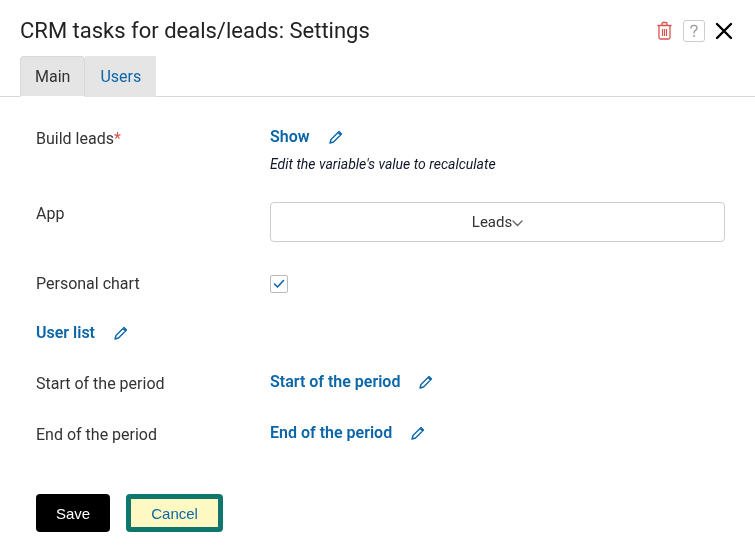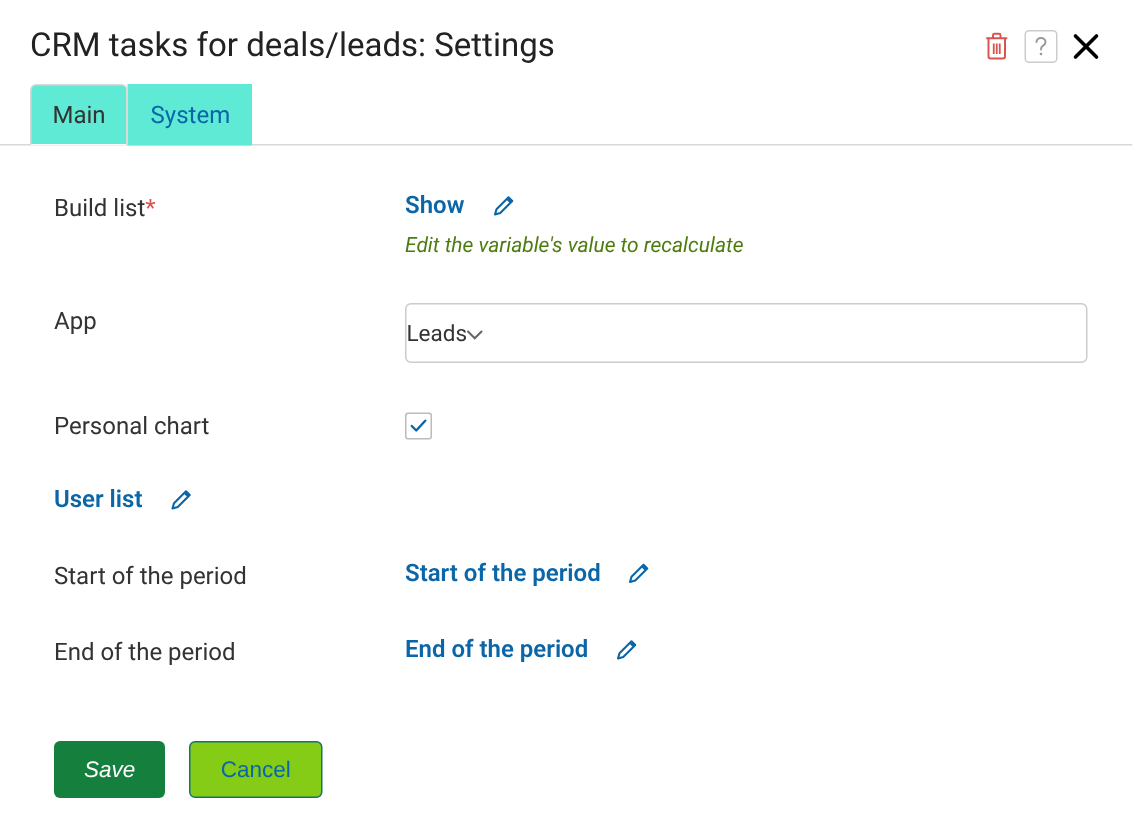--- a/index.html
+++ b/index.html
@@ -51,21 +51,21 @@
     }
     .tab {
       padding: 10px 14px 10px 14px;
       font-size: 16px;
       cursor: pointer;
       color: #0b66a8;
       border: 1px solid transparent;
       border-bottom: none;
       position: relative;
       top: 1px;
-      background: #5eead4;
+      background: #e5e5e5;
     }
     .tab.active {
       color: #333;
       border: 1px solid #d8d8d8;
       border-bottom: 1px solid #fff;
       border-radius: 4px 4px 0 0;
     }
     .form {
       padding: 30px 30px 20px 36px;
     }
@@ -92,34 +92,34 @@
       display: inline-flex;
       align-items: center;
       gap: 18px;
       cursor: pointer;
     }
     .pencil {
       display: inline-flex;
       cursor: pointer;
     }
     .hint {
-      color: #4d7c0f;
+      color: #0f172a;
       font-style: italic;
       font-size: 14px;
       margin-top: 10px;
     }
     .select {
       width: 455px;
       height: 40px;
       border: 1px solid #ccc;
       border-radius: 4px;
       display: flex;
       align-items: center;
-      justify-content: flex-start;
-      padding: 0 0;
+      justify-content: center;
+      padding: 0 14px;
       font-size: 15px;
       cursor: pointer;
       color: #333;
     }
     .checkbox {
       width: 18px;
       height: 18px;
       border: 1px solid #bbb;
       border-radius: 2px;
       display: inline-flex;
@@ -137,29 +137,28 @@
       height: 38px;
       padding: 0 20px;
       border-radius: 4px;
       font-size: 15px;
       cursor: pointer;
       display: inline-flex;
       align-items: center;
       justify-content: center;
     }
     .btn-primary {
-      background: #15803d;
+      background: #000000;
       color: #fff;
       border: none;
-      font-style: italic;
     }
     .btn-secondary {
-      background: #84cc16;
+      background: #fef9c3;
       color: #0b66a8;
-      border: 1px solid #0f766e;
+      border: 5px solid #0f766e;
     }
   </style>
 </head>
 <body>
 
 <div class="header">
   <div class="header-title">CRM tasks for deals/leads: Settings</div>
   <div class="header-actions">
     <span class="icon-btn">
       <svg width="17" height="19" viewBox="0 0 17 19" fill="none">
@@ -176,28 +175,28 @@
     <span class="icon-btn">
       <svg width="18" height="18" viewBox="0 0 18 18">
         <path d="M2 2 L16 16 M16 2 L2 16" stroke="#000" stroke-width="2.4" stroke-linecap="round"></path>
       </svg>
     </span>
   </div>
 </div>
 
 <div class="tabs">
   <div class="tab active">Main</div>
-  <div class="tab">System</div>
+  <div class="tab">Users</div>
 </div>
 
 <div class="form">
 
   <div class="row">
     <div class="label-col">
-      <span>Build list</span><span class="required">*</span>
+      <span>Build leads</span><span class="required">*</span>
     </div>
     <div class="value-col">
       <span class="link-value">
         <span>Show</span>
         <span class="pencil">
           <svg width="16" height="16" viewBox="0 0 16 16" fill="none">
             <path d="M2 14l1-3.5 8-8 2.5 2.5-8 8L2 14zM10 3.5l2.5 2.5" stroke="#0b66a8" stroke-width="1.4" stroke-linejoin="round"></path>
           </svg>
         </span>
       </span>

